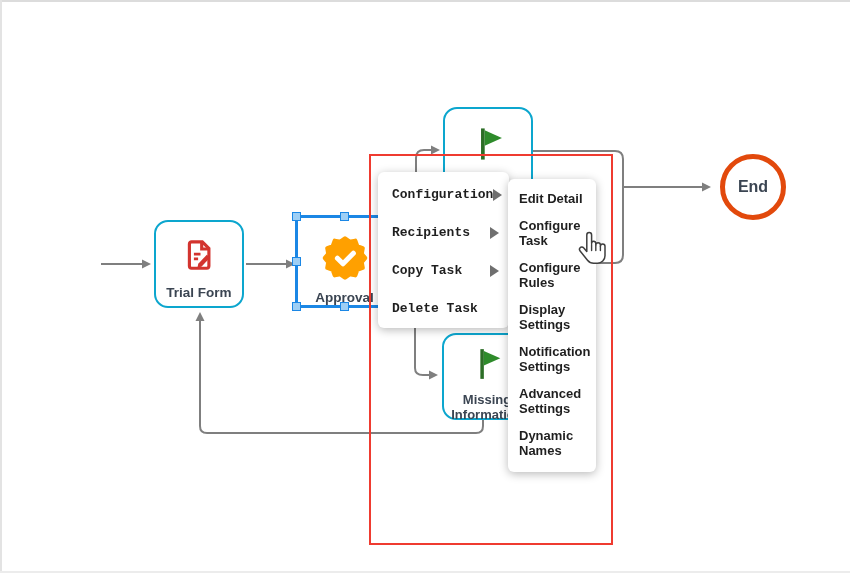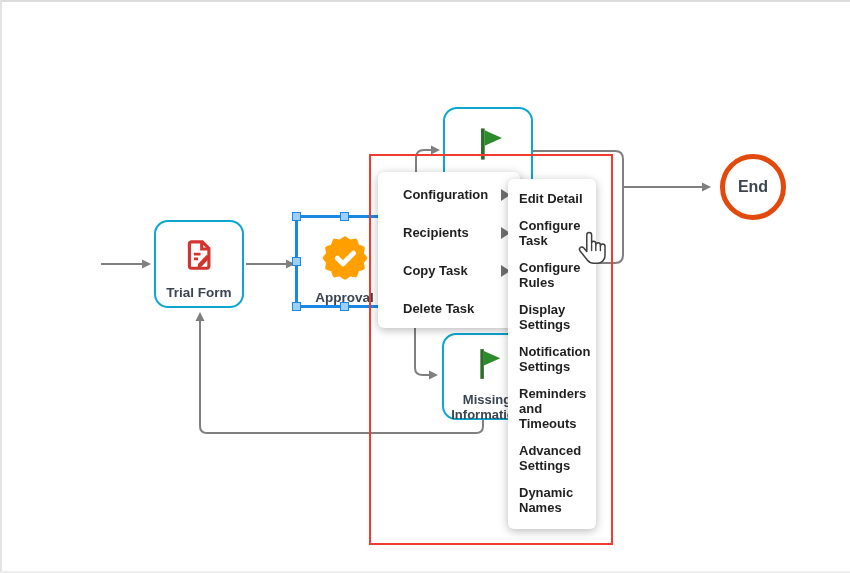--- a/index.html
+++ b/index.html
@@ -47,21 +47,21 @@
   .h-ml{left:-6px;top:calc(50% - 4.5px)}.h-mr{right:-6px;top:calc(50% - 4.5px)}
   .h-bl{left:-6px;bottom:-6px}.h-bm{left:calc(50% - 4.5px);bottom:-6px}.h-br{right:-6px;bottom:-6px}
 
   
   #region-highlight{position:absolute;left:369px;top:154px;width:244px;height:391px;
       border:2px solid #EF3B30;box-sizing:border-box;z-index:3;}
 
   
   .menu{position:absolute;background:#fff;border-radius:6px;z-index:4;
         box-shadow:0 2px 10px rgba(0,0,0,0.28);}
-  #context-menu{left:378px;top:172px;width:130px;padding:15px 0 11px 12px;}
+  #context-menu{left:378px;top:172px;width:130px;padding:15px 0 11px 1px;font-family:Liberation Mono, monospace;}
   .menu-item{display:flex;align-items:center;justify-content:space-between;
              padding:0 10px 0 13px;margin-bottom:22px;cursor:pointer;}
   .menu-item:last-child{margin-bottom:0;}
   .menu-item-label{font-size:13px;font-weight:bold;color:#1F1F1F;line-height:16px;white-space:nowrap;}
   .submenu-arrow{width:0;height:0;border-left:9px solid #6F6F6F;
                  border-top:6px solid transparent;border-bottom:6px solid transparent;}
 
   #submenu{left:508px;top:179px;width:88px;padding:12px 0 14px 11px;box-sizing:border-box;}
   .submenu-item{font-size:13px;font-weight:bold;color:#1F1F1F;line-height:15px;
                 margin-bottom:12px;cursor:pointer;}
@@ -172,21 +172,20 @@
       <span class="menu-item-label">Delete Task</span>
     </div>
   </div>
 
   <div class="menu" id="submenu">
     <div class="submenu-item">Edit Detail</div>
     <div class="submenu-item">Configure Task</div>
     <div class="submenu-item">Configure Rules</div>
     <div class="submenu-item">Display Settings</div>
     <div class="submenu-item">Notification Settings</div>
-    <div class="submenu-item">Reminders and Timeouts</div>
     <div class="submenu-item">Advanced Settings</div>
     <div class="submenu-item">Dynamic Names</div>
   </div>
 
   <div id="cursor">
     <svg width="30" height="38" viewBox="0 0 30 38">
       <path d="M11.2 2.5 C9.8 2.5 8.8 3.6 8.8 5 V21.5 L5.6 17.8 C4.7 16.7 3 16.6 2.1 17.7 C1.3 18.6 1.3 20 2.1 21 L9.5 30.2 C11 32.1 13.3 33.2 15.7 33.2 H19.5 C23.6 33.2 27 29.8 27 25.7 V16.2 C27 14.9 26 13.9 24.7 13.9 C23.4 13.9 22.4 14.9 22.4 16.2 V15 C22.4 13.7 21.4 12.7 20.1 12.7 C18.8 12.7 17.8 13.7 17.8 15 V13.6 C17.8 12.3 16.8 11.3 15.5 11.3 C14.2 11.3 13.6 12.3 13.6 13.6 V5 C13.6 3.6 12.6 2.5 11.2 2.5 Z" fill="#ffffff" stroke="#3F3F3F" stroke-width="1.5" stroke-linejoin="round"></path>
       <path d="M13.6 14.5 V20.5 M17.8 15.5 V20.5 M22.4 16.5 V20.5" fill="none" stroke="#3F3F3F" stroke-width="1.4" stroke-linecap="round"></path>
     </svg>
   </div>

